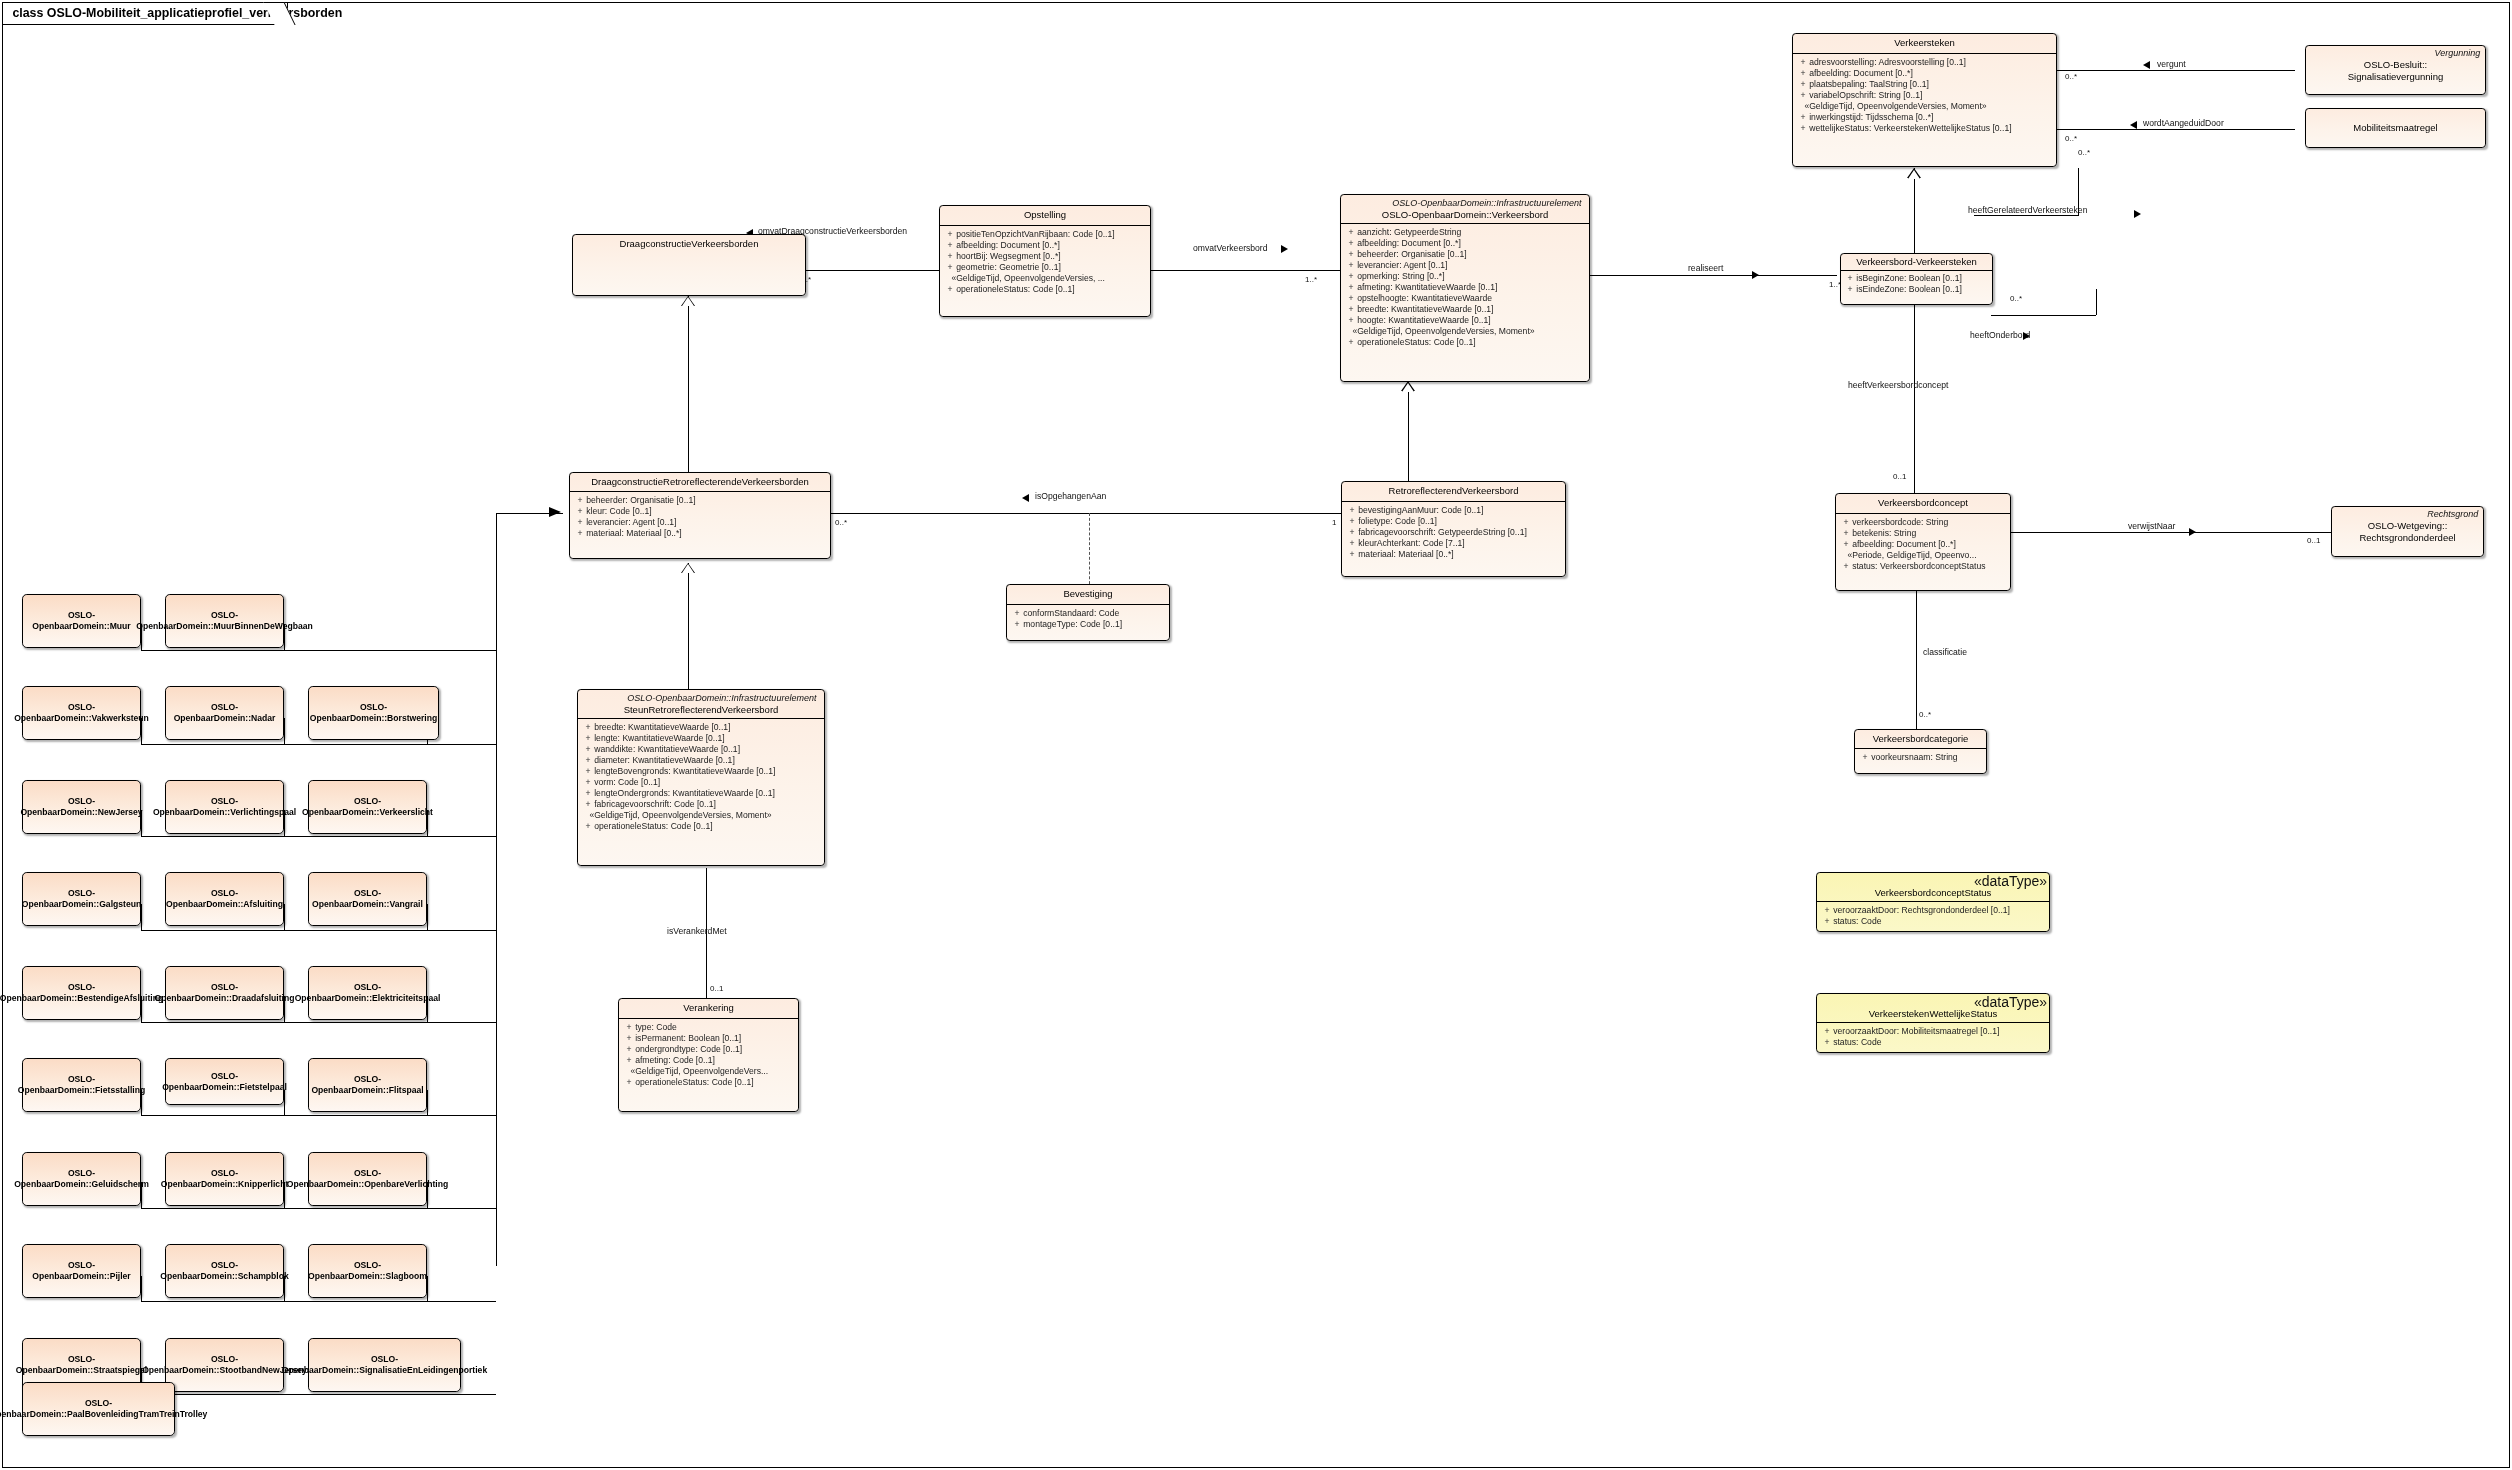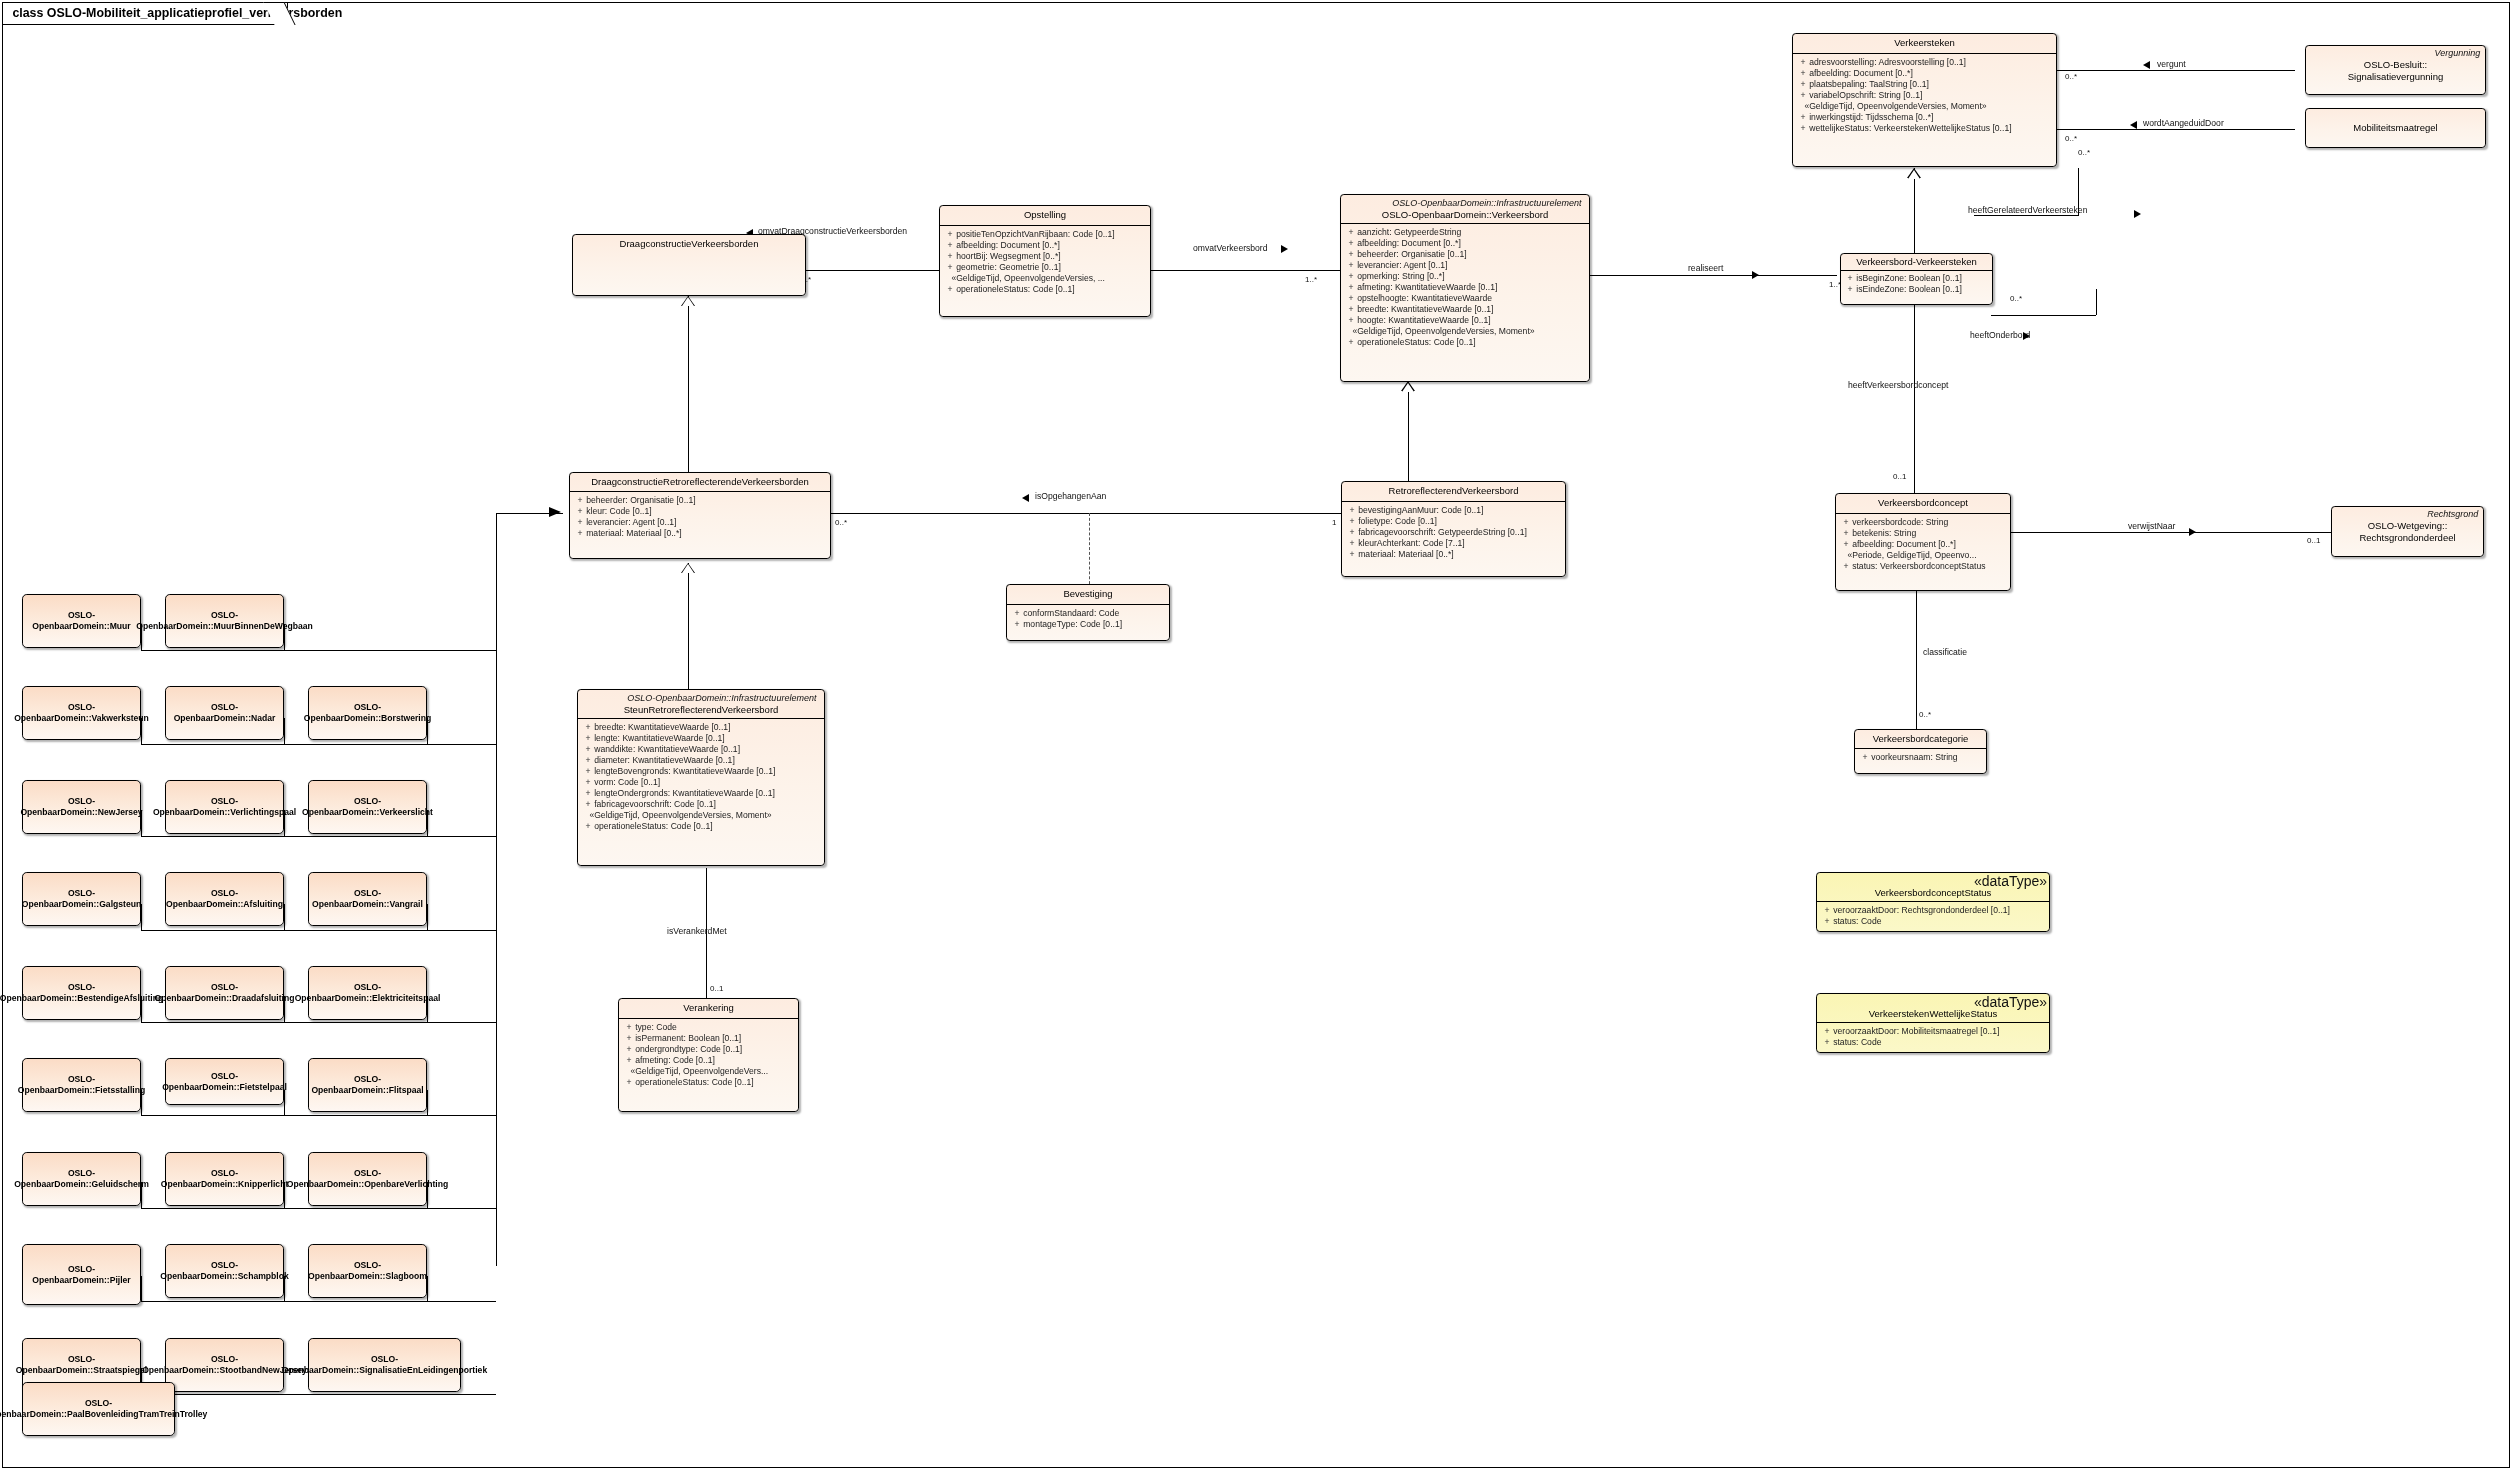--- a/index.html
+++ b/index.html
@@ -574,21 +574,21 @@
   <div class="leaf" style="left:165px;top:594px;width:119px;height:54px;">
     <span>OSLO-OpenbaarDomein::MuurBinnenDeWegbaan</span>
     </div>
 
   <div class="leaf" style="left:22px;top:686px;width:119px;height:54px;">
     <span>OSLO-OpenbaarDomein::Vakwerksteun</span>
     </div>
   <div class="leaf" style="left:165px;top:686px;width:119px;height:54px;">
     <span>OSLO-OpenbaarDomein::Nadar</span>
     </div>
-  <div class="leaf" style="left:308px;top:686px;width:119px;height:54px;">
+  <div class="leaf" style="left:308px;top:686px;width:131px;height:54px;">
     <span>OSLO-OpenbaarDomein::Borstwering</span>
     </div>
 
   <div class="leaf" style="left:22px;top:780px;width:119px;height:54px;">
     <span>OSLO-OpenbaarDomein::NewJersey</span>
     </div>
   <div class="leaf" style="left:165px;top:780px;width:119px;height:54px;">
     <span>OSLO-OpenbaarDomein::Verlichtingspaal</span>
     </div>
   <div class="leaf" style="left:308px;top:780px;width:119px;height:54px;">
@@ -628,21 +628,21 @@
   <div class="leaf" style="left:22px;top:1152px;width:119px;height:54px;">
     <span>OSLO-OpenbaarDomein::Geluidscherm</span>
     </div>
   <div class="leaf" style="left:165px;top:1152px;width:119px;height:54px;">
     <span>OSLO-OpenbaarDomein::Knipperlicht</span>
     </div>
   <div class="leaf" style="left:308px;top:1152px;width:119px;height:54px;">
     <span>OSLO-OpenbaarDomein::OpenbareVerlichting</span>
     </div>
 
-  <div class="leaf" style="left:22px;top:1244px;width:119px;height:61px;">
+  <div class="leaf" style="left:22px;top:1244px;width:119px;height:54px;">
     <span>OSLO-OpenbaarDomein::Pijler</span>
     </div>
   <div class="leaf" style="left:165px;top:1244px;width:119px;height:54px;">
     <span>OSLO-OpenbaarDomein::Schampblok</span>
     </div>
   <div class="leaf" style="left:308px;top:1244px;width:119px;height:54px;">
     <span>OSLO-OpenbaarDomein::Slagboom</span>
     </div>
 
   <div class="leaf" style="left:22px;top:1338px;width:119px;height:54px;">

